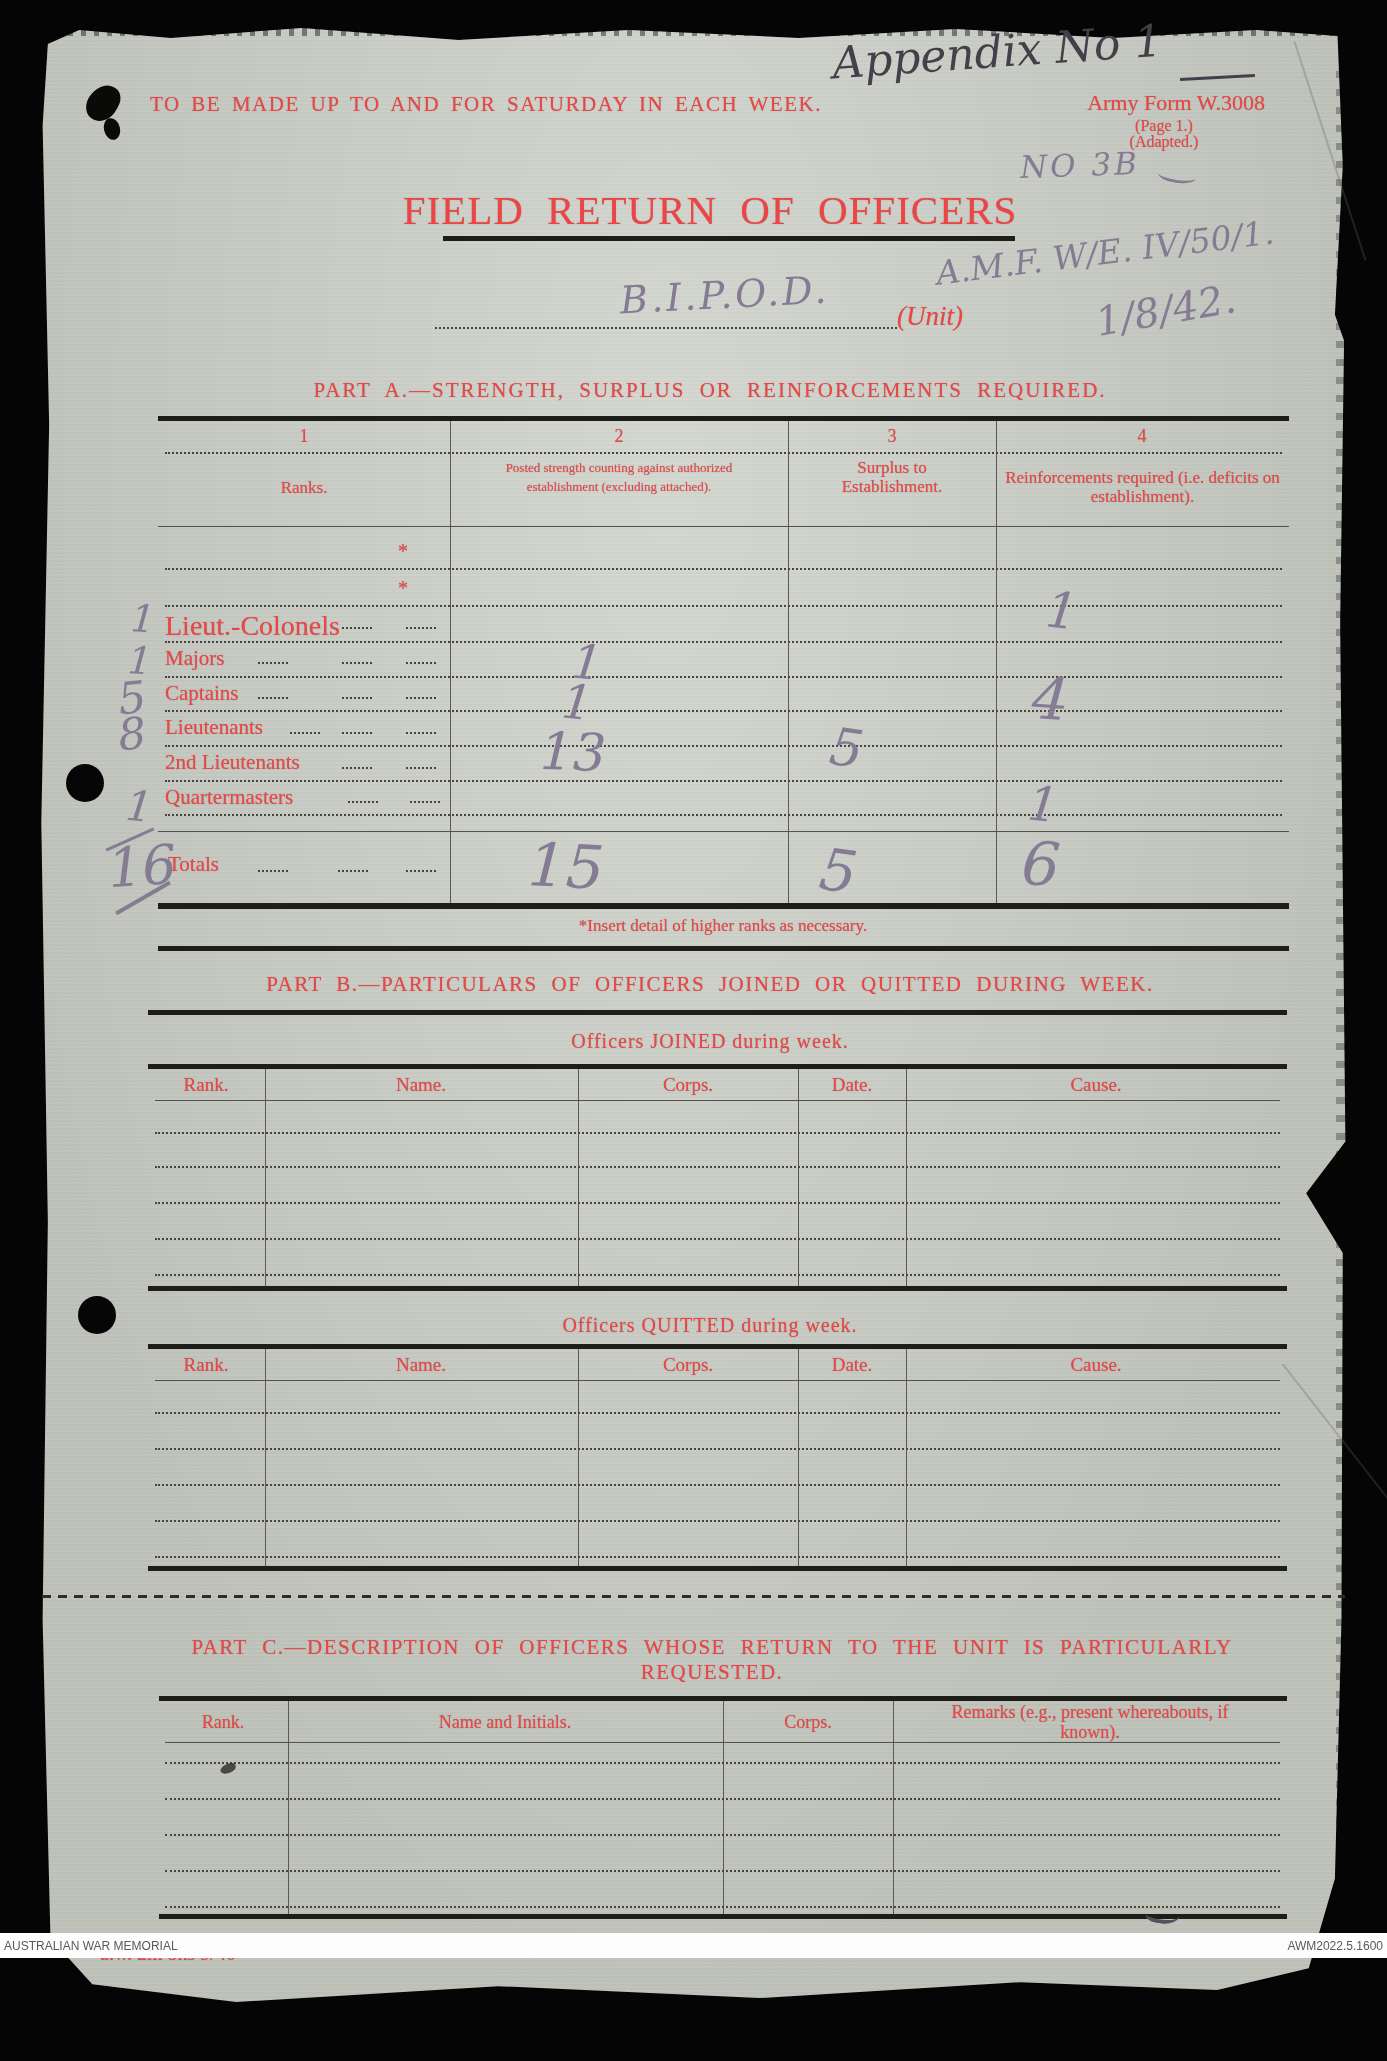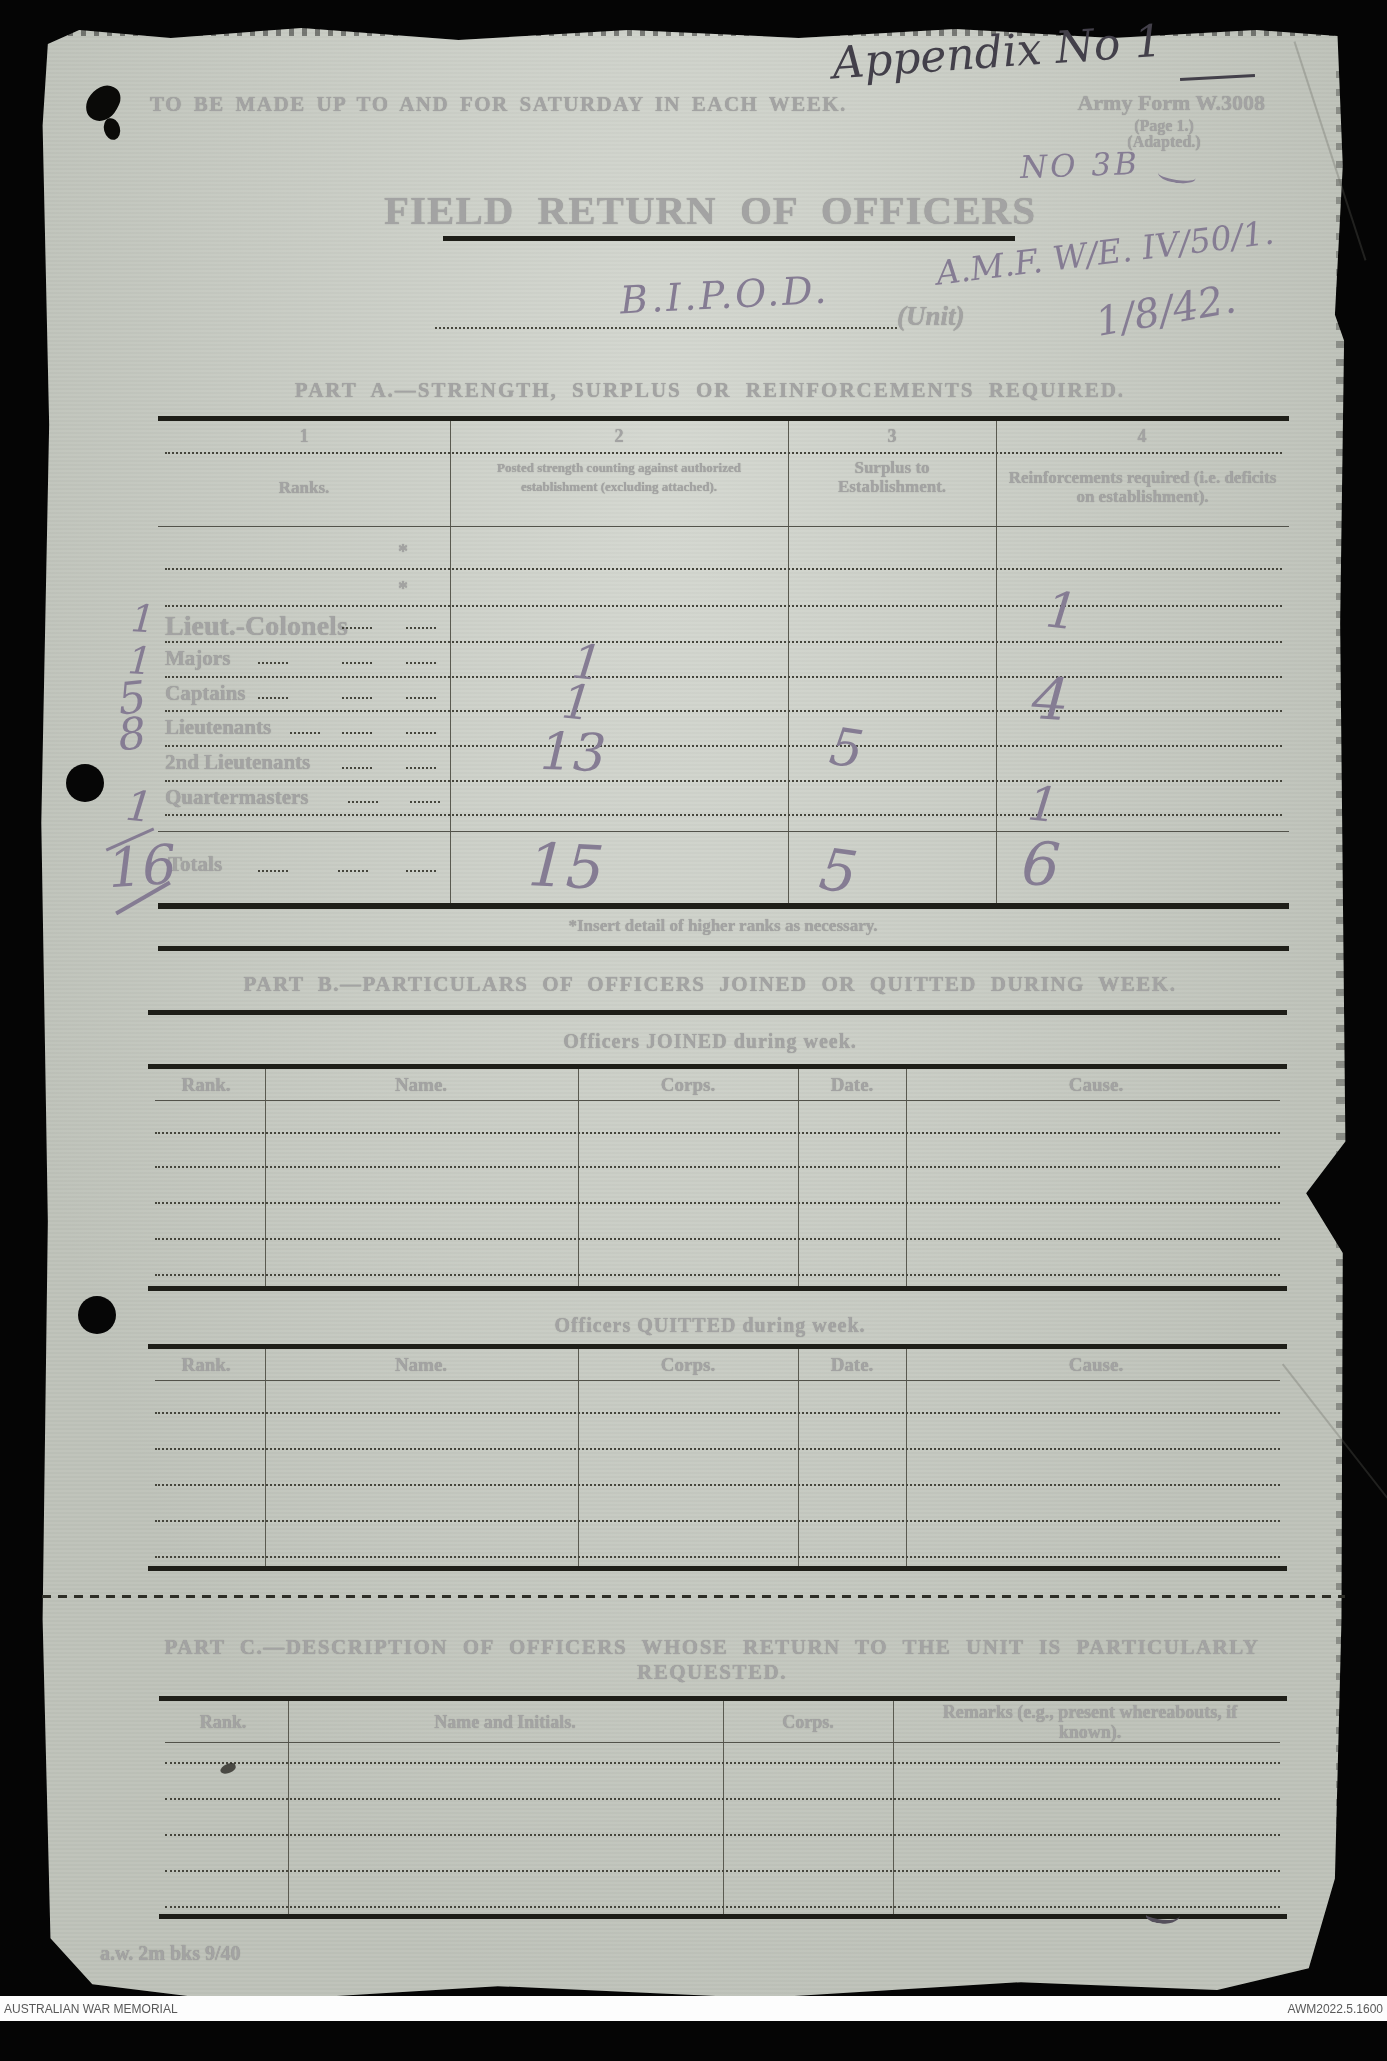--- a/index.html
+++ b/index.html
@@ -6,42 +6,42 @@
   .scene{position:relative;width:1387px;height:2061px;background:#050505;overflow:hidden;
          font-family:"Liberation Serif",serif;}
   .paper{position:absolute;left:40px;top:26px;width:1308px;height:1992px;
          background-color:#c9cdc4;
          background-image:radial-gradient(ellipse at 48% 22%, rgba(255,255,255,.22) 0%, rgba(0,0,0,.05) 72%),
            repeating-linear-gradient(0deg, rgba(0,0,0,.018) 0 2px, rgba(255,255,255,.025) 2px 4px);
          clip-path:polygon(0.6% 0.9%,3% 0.2%,10% 0.6%,20% 0.1%,32% 0.7%,45% 0.2%,58% 0.6%,
            70% 0.15%,82% 0.6%,93% 0.2%,99.2% 0.5%,99.6% 7%,99.0% 14.5%,99.7% 15.8%,99.4% 30%,
            99.8% 56%,96.8% 58.6%,99.6% 61.6%,99.5% 80%,99.0% 93%,97% 97.5%,90% 98.6%,75% 98.2%,
            55% 99.0%,35% 98.4%,15% 99.2%,4% 98.3%,0.8% 96%,0.2% 80%,0.6% 60%,0.1% 40%,0.7% 20%,0.2% 5%);}
-  .t{position:absolute;color:#a3a3a3;font-weight:bold;white-space:nowrap;
+  .t{position:absolute;color:#ef4444;font-weight:normal;white-space:nowrap;
      text-shadow:0 0 1px rgba(35,35,29,.35);}
   .c{transform:translateX(-50%);}
   .wrap{white-space:normal;text-align:center;line-height:19px;}
   .hw{position:absolute;font-family:"DejaVu Serif",serif;font-style:italic;color:#857c93;
       white-space:nowrap;line-height:1;}
   .ink{color:#43404a;}
   .hl{position:absolute;background:#1e1e18;}
   .thin{position:absolute;background:#52524a;height:1px;}
   .dot{position:absolute;border-bottom:2px dotted #45453c;height:2px;}
   .vl{position:absolute;background:#5a5a50;width:1px;}
   .ld{position:absolute;width:30px;border-bottom:2px dotted #45453c;height:2px;}
   .hole{position:absolute;width:38px;height:38px;border-radius:50%;background:#060606;}
   .blob{position:absolute;background:#0a0a08;}
   .perf-top{position:absolute;left:42px;top:27px;width:1303px;height:9px;opacity:.5;
     background:repeating-linear-gradient(90deg, rgba(5,5,5,.85) 0 5px, transparent 5px 13px);}
   .perf-right{position:absolute;left:1336px;top:60px;width:10px;height:1800px;opacity:.4;
     background:repeating-linear-gradient(0deg, rgba(5,5,5,.7) 0 7px, transparent 7px 18px);}
   .dashline{position:absolute;left:42px;top:1595px;width:1303px;height:3px;
     background:repeating-linear-gradient(90deg,#2e2e27 0 9px, transparent 9px 16px);}
   .crease{position:absolute;background:rgba(100,100,92,.3);height:2px;}
-  .awm-strip{position:absolute;left:0;top:1996px;width:1387px;height:25px;background:#fdfdfd;
+  .awm-strip{position:absolute;left:0;top:1933px;width:1387px;height:25px;background:#fdfdfd;
     font-family:"Liberation Sans",sans-serif;font-size:12px;color:#595959;}
   .awm-strip span{position:absolute;top:6px;}
 </style>
 </head>
 <body>
 
 <div class="scene">
   <div class="paper"></div>
   <div class="perf-top"></div>
   <div class="perf-right"></div>

